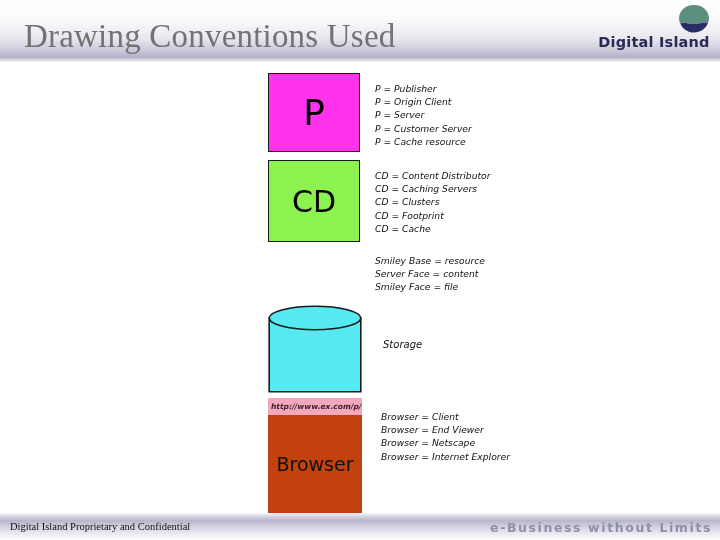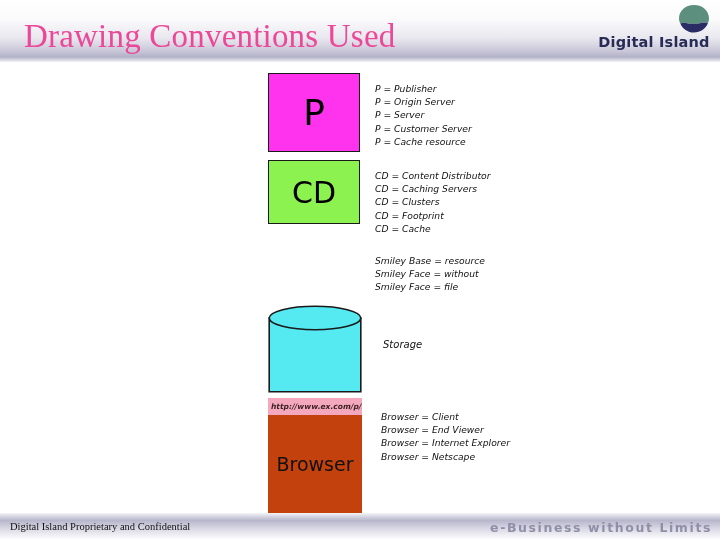--- a/index.html
+++ b/index.html
@@ -22,21 +22,21 @@
     width: 720px; height: 62px;
     background: linear-gradient(to bottom,
         #ffffff 0%, #fbfbfc 30%, #e8e7ee 62%,
         #c9c7d8 82%, #b3b1c6 92%, #f2f2f5 100%);
   }
   #page-title {
     position: absolute;
     left: 24px; top: 18px;
     font-family: "Liberation Serif", serif;
     font-size: 33px;
-    color: #ec4899;
+    color: #737373;
     letter-spacing: 0.2px;
     white-space: nowrap;
   }
 
   
   #logo {
     position: absolute;
     left: 593px; top: 4px;
     width: 122px; height: 50px;
   }
@@ -70,21 +70,21 @@
   }
   #shape-publisher {
     left: 268px; top: 73px;
     width: 92px; height: 79px;
     background: #ff33ee;
     border: 1.6px solid #1a1a1a;
     font-size: 36px;
   }
   #shape-cd {
     left: 268px; top: 160px;
-    width: 92px; height: 64px;
+    width: 92px; height: 82px;
     background: #8cf24f;
     border: 1.6px solid #1a1a1a;
     font-size: 30px;
   }
   #shape-smiley {
     left: 290px; top: 255px;
     width: 50px; height: 42px;
     background: #f2f062;
   }
   #smiley-svg { display:block; }
@@ -222,46 +222,46 @@
   <div id="browser-urlbar">
     <span>http://www.ex.com/p/r</span>
   </div>
   <div id="browser-body">
     <span id="browser-label">Browser</span>
   </div>
 </div>
 
 <div class="legend-block" id="legend-publisher">
   <span class="legend-line">P = Publisher</span>
-  <span class="legend-line">P = Origin Server</span>
+  <span class="legend-line">P = Origin Client</span>
   <span class="legend-line">P = Server</span>
   <span class="legend-line">P = Customer Server</span>
   <span class="legend-line">P = Cache resource</span>
 </div>
 
 <div class="legend-block" id="legend-cd">
   <span class="legend-line">CD = Content Distributor</span>
   <span class="legend-line">CD = Caching Servers</span>
   <span class="legend-line">CD = Clusters</span>
   <span class="legend-line">CD = Footprint</span>
   <span class="legend-line">CD = Cache</span>
 </div>
 
 <div class="legend-block" id="legend-smiley">
   <span class="legend-line">Smiley Base = resource</span>
-  <span class="legend-line">Smiley Face = without</span>
+  <span class="legend-line">Server Face = content</span>
   <span class="legend-line">Smiley Face = file</span>
 </div>
 
 <div class="legend-block" id="legend-storage">
   <span class="legend-line">Storage</span>
 </div>
 
 <div class="legend-block" id="legend-browser">
   <span class="legend-line">Browser = Client</span>
   <span class="legend-line">Browser = End Viewer</span>
+  <span class="legend-line">Browser = Netscape</span>
   <span class="legend-line">Browser = Internet Explorer</span>
-  <span class="legend-line">Browser = Netscape</span>
 </div>
 
 <div id="footer-band"></div>
 <div id="footer-left">Digital Island Proprietary and Confidential</div>
 <div id="footer-right">e-Business without Limits</div>
 
 </body></html>

